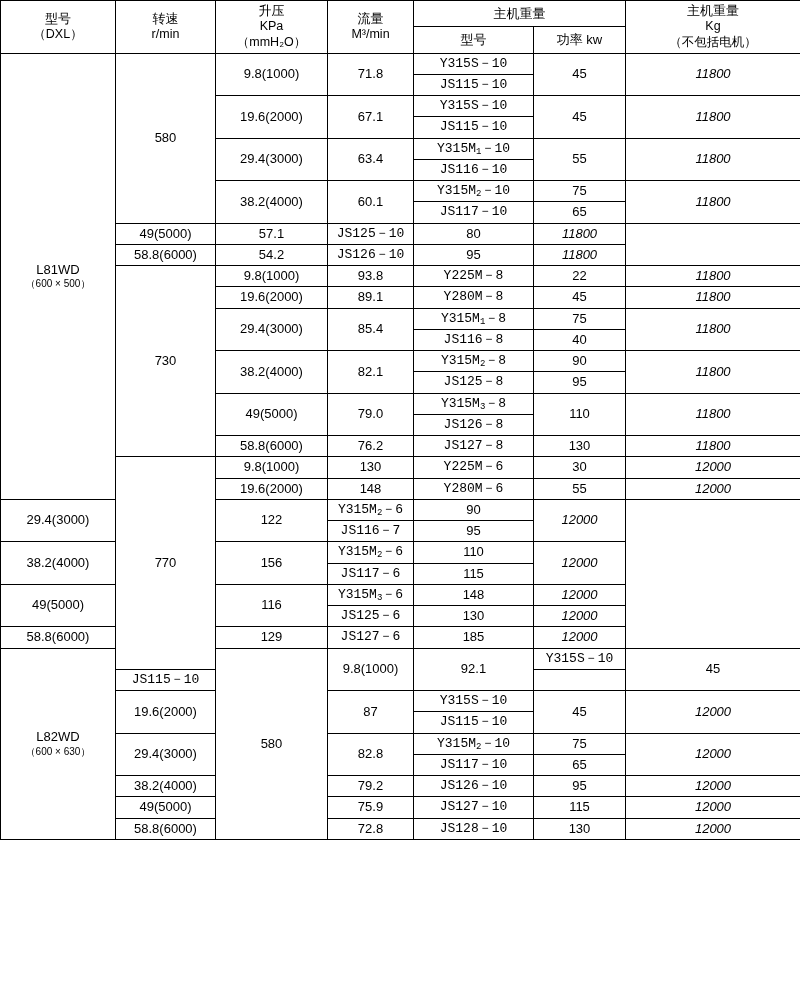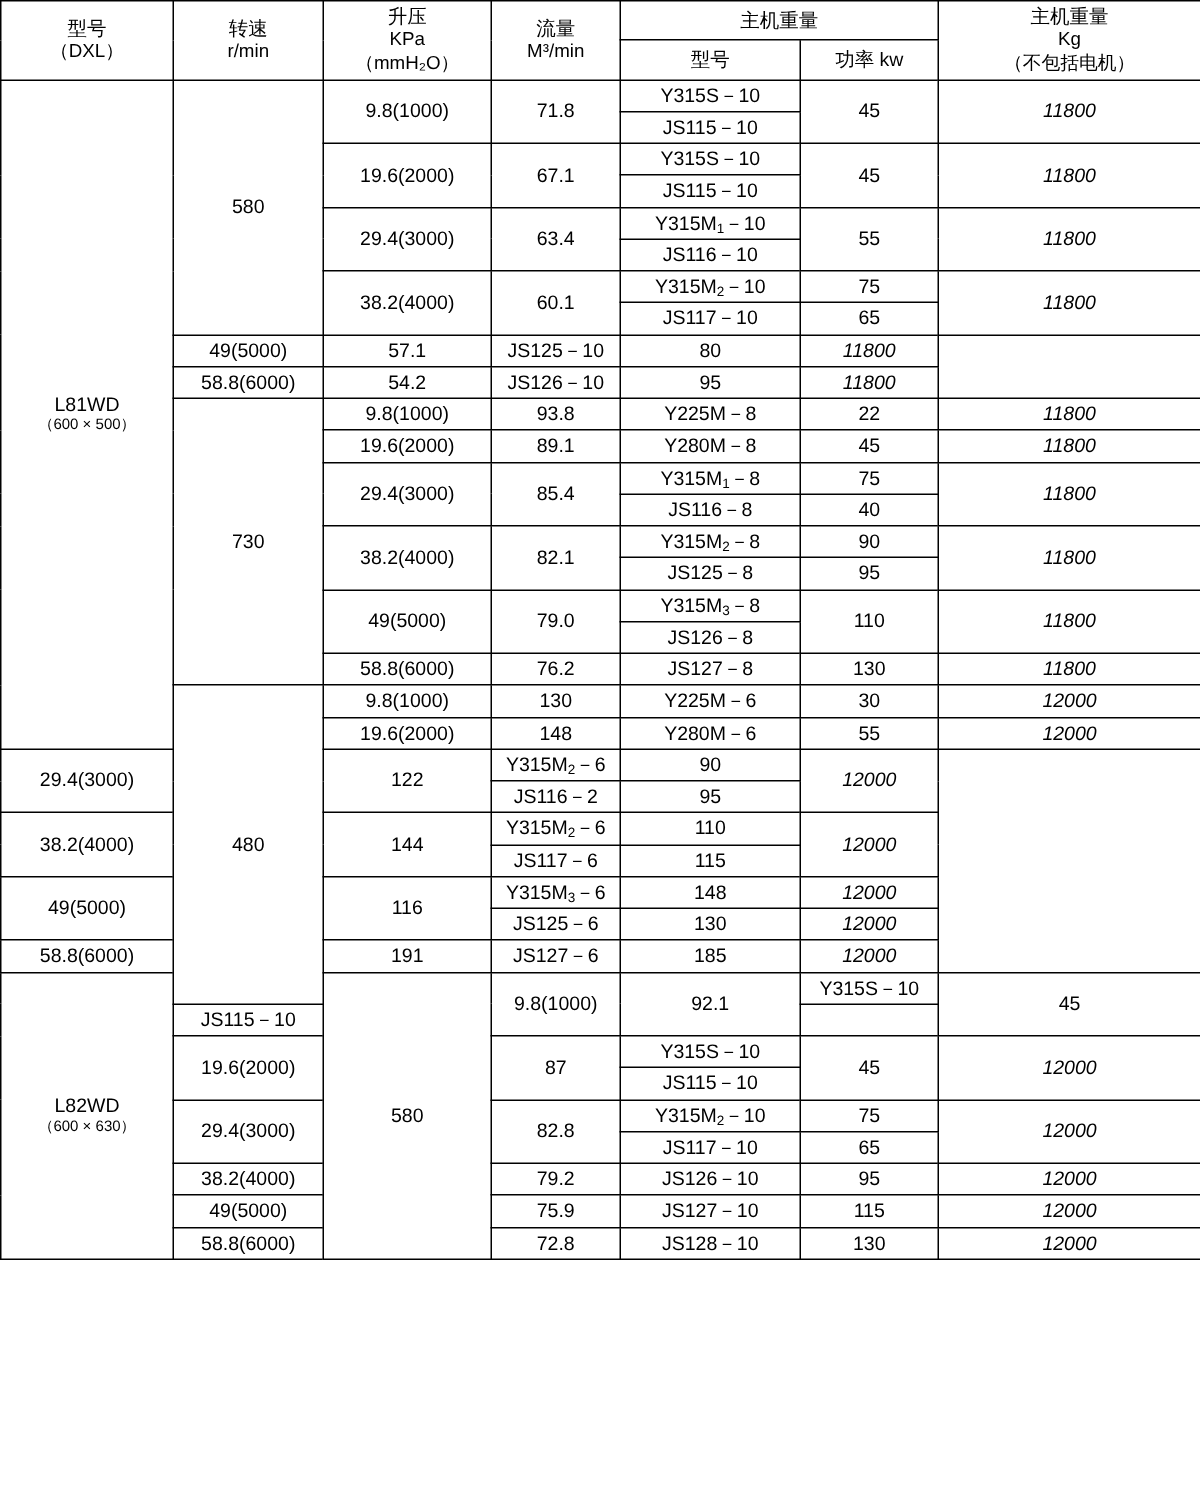--- a/index.html
+++ b/index.html
@@ -48,21 +48,21 @@
   .col-weight  { width: 175px; }
   .model-cell {
     font-size: 14px;
     line-height: 1.7;
   }
   .model-cell .m-name { display: block; }
   .model-cell .m-size { display: block; font-size: 10px; }
   .speed-cell { font-size: 14px; }
   .press-cell { font-size: 13px; }
   .flow-cell  { font-size: 13px; }
-  .motor-cell { font-size: 13px; white-space: nowrap; }
+  .motor-cell { font-size: 13px; white-space: nowrap; font-family: Liberation Mono, monospace; }
   .power-cell { font-size: 13px; }
   .weight-cell{ font-size: 13px; font-style: italic; }
   sub {
     font-size: 9px;
     vertical-align: baseline;
     position: relative;
     bottom: -2px;
   }
 </style>
 </head>
@@ -218,21 +218,21 @@
         <td class="motor-cell">JS126－8</td>
       </tr>
       <tr>
         <td class="press-cell">58.8(6000)</td>
         <td class="flow-cell">76.2</td>
         <td class="motor-cell">JS127－8</td>
         <td class="power-cell">130</td>
         <td class="weight-cell">11800</td>
       </tr>
       <tr>
-        <td class="speed-cell" rowspan="10">480</td>
+        <td class="speed-cell" rowspan="10">770</td>
         <td class="press-cell">9.8(1000)</td>
         <td class="flow-cell">130</td>
         <td class="motor-cell">Y225M－6</td>
         <td class="power-cell">30</td>
         <td class="weight-cell">12000</td>
       </tr>
       <tr>
         <td class="press-cell">19.6(2000)</td>
         <td class="flow-cell">148</td>
         <td class="motor-cell">Y280M－6</td>
@@ -240,26 +240,26 @@
         <td class="weight-cell">12000</td>
       </tr>
       <tr>
         <td class="press-cell" rowspan="2">29.4(3000)</td>
         <td class="flow-cell" rowspan="2">122</td>
         <td class="motor-cell">Y315M<sub>2</sub>－6</td>
         <td class="power-cell">90</td>
         <td class="weight-cell" rowspan="2">12000</td>
       </tr>
       <tr>
-        <td class="motor-cell">JS116－2</td>
+        <td class="motor-cell">JS116－7</td>
         <td class="power-cell">95</td>
       </tr>
       <tr>
         <td class="press-cell" rowspan="2">38.2(4000)</td>
-        <td class="flow-cell" rowspan="2">144</td>
+        <td class="flow-cell" rowspan="2">156</td>
         <td class="motor-cell">Y315M<sub>2</sub>－6</td>
         <td class="power-cell">110</td>
         <td class="weight-cell" rowspan="2">12000</td>
       </tr>
       <tr>
         <td class="motor-cell">JS117－6</td>
         <td class="power-cell">115</td>
       </tr>
       <tr>
         <td class="press-cell" rowspan="2">49(5000)</td>
@@ -268,21 +268,21 @@
         <td class="power-cell">148</td>
         <td class="weight-cell">12000</td>
       </tr>
       <tr>
         <td class="motor-cell">JS125－6</td>
         <td class="power-cell">130</td>
         <td class="weight-cell">12000</td>
       </tr>
       <tr>
         <td class="press-cell">58.8(6000)</td>
-        <td class="flow-cell">191</td>
+        <td class="flow-cell">129</td>
         <td class="motor-cell">JS127－6</td>
         <td class="power-cell">185</td>
         <td class="weight-cell">12000</td>
       </tr>
       <tr>
         <td class="model-cell" rowspan="9">
           <span class="m-name">L82WD</span>
           <span class="m-size">（600 × 630）</span>
         </td>
         <td class="speed-cell" rowspan="9">580</td>

